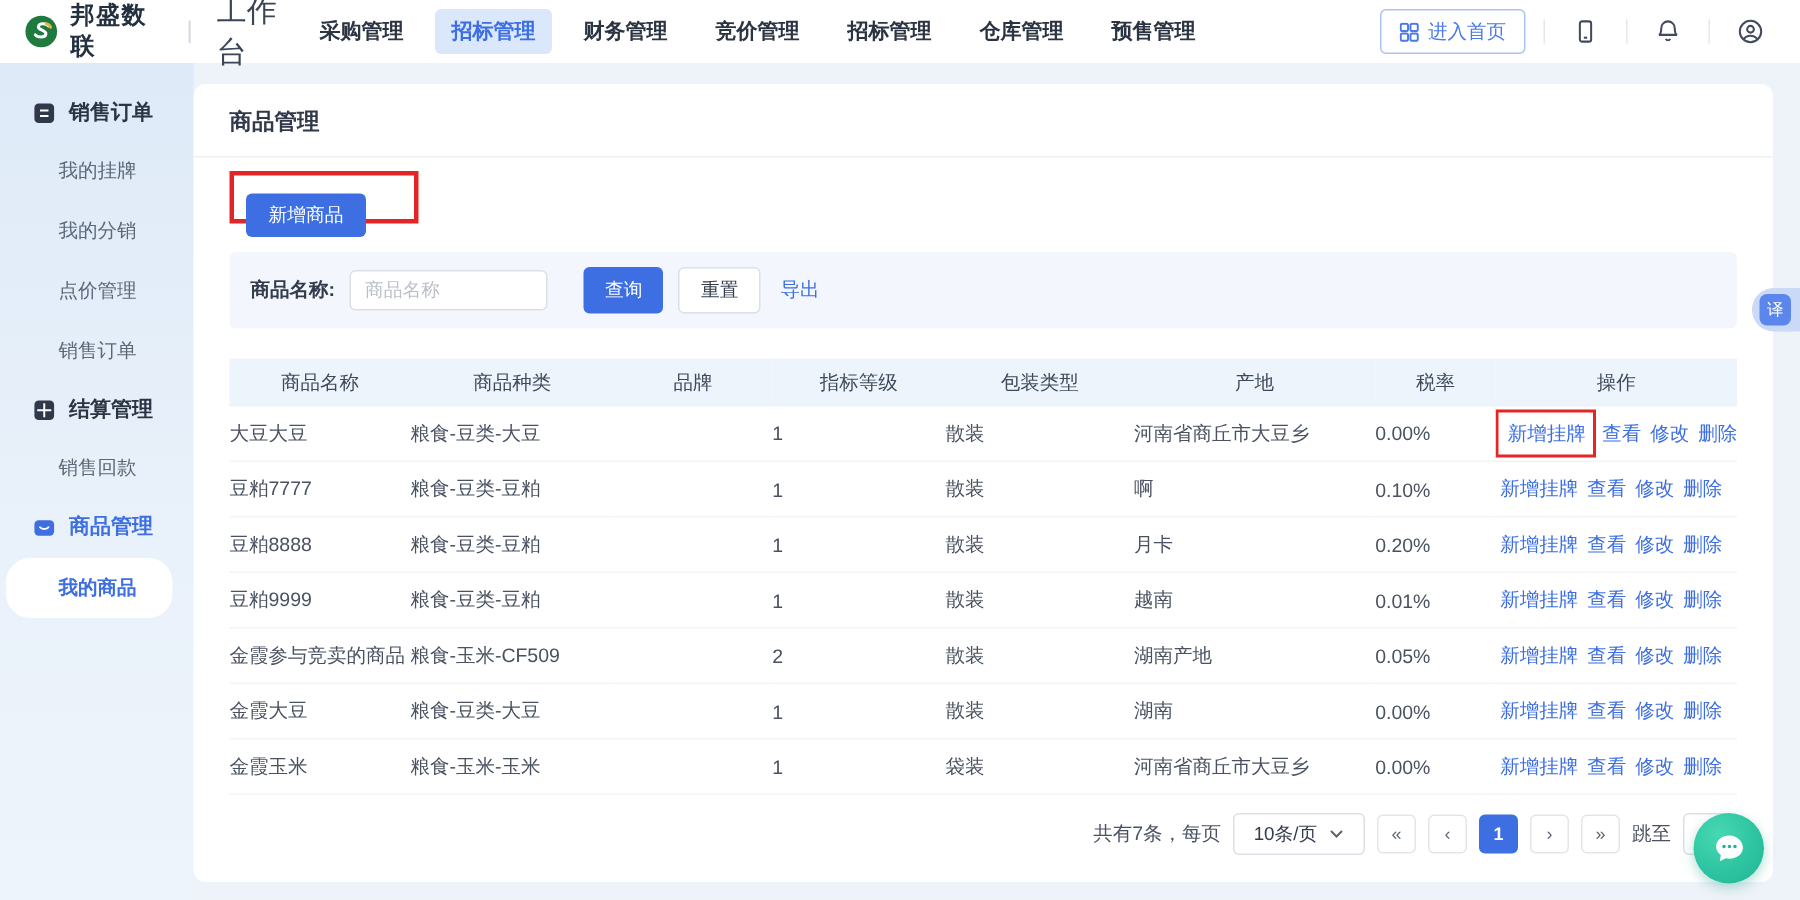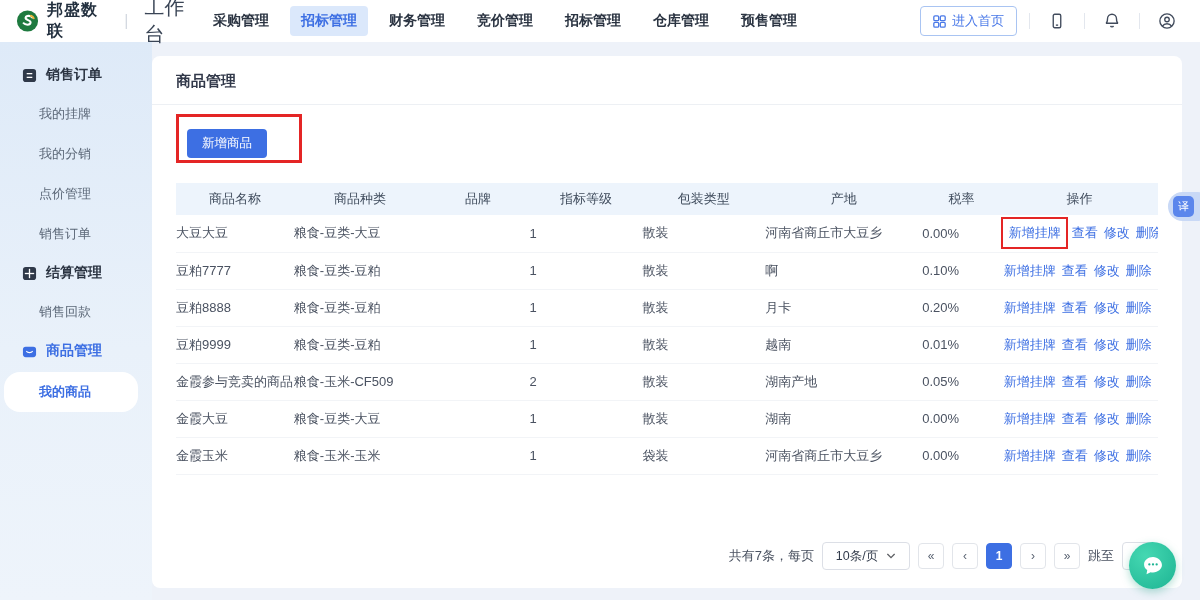--- a/index.html
+++ b/index.html
@@ -17,21 +17,21 @@
   .nav { display:flex; align-items:center; gap:10px; }
   .nav-item { font-size:14px; font-weight:600; color:#2b3442; padding:6px 11px; border-radius:4px; cursor:pointer; white-space:nowrap; }
   .nav-item.active { background:#dbe8fb; color:#3d6fe3; }
   .topbar-right { margin-left:auto; display:flex; align-items:center; }
   .home-btn { display:flex; align-items:center; gap:6px; border:1px solid #a9c4f2; color:#4a79e8; font-size:13px; padding:5px 12px; border-radius:4px; background:#fff; cursor:pointer; }
   .tb-divider { width:1px; height:16px; background:#e3e7ee; margin:0 12px; }
   .tb-icon { width:18px; height:18px; color:#414b5c; cursor:pointer; margin:0 6px; }
 
   
   .layout { display:flex; height:558px; }
-  .sidebar { width:152px; background:linear-gradient(180deg,#deeaf8 0%,#e9f1fa 55%,#eef4fb 100%); padding-top:14px; flex:none; }
+  .sidebar { width:129px; background:linear-gradient(180deg,#deeaf8 0%,#e9f1fa 55%,#eef4fb 100%); padding-top:14px; flex:none; }
   .sb-group { display:flex; align-items:center; gap:9px; padding:10px 0 10px 22px; font-size:14px; font-weight:bold; color:#2b3442; cursor:pointer; }
   .sb-group.blue { color:#3d6fe3; }
   .sb-icon { width:15px; height:15px; flex:none; }
   .sb-item { padding:11px 0 11px 39px; font-size:13px; color:#5c6878; cursor:pointer; }
   .sb-item.active { background:#fff; color:#3d6fe3; font-weight:bold; border-radius:16px; margin:2px 14px 2px 4px; padding-left:35px; }
 
   
   .main { flex:1; padding:14px 18px 12px 0; }
   .card { background:#fff; border-radius:8px; height:100%; padding:14px 24px 10px; display:flex; flex-direction:column; }
   .card-header { margin:0 -24px; padding:2px 24px 13px; border-bottom:1px solid #edf0f4; }
@@ -159,20 +159,27 @@
     <div class="main">
       <div class="card">
         <div class="card-header">
           <span class="page-title">商品管理</span>
         </div>
 
         <div class="annot-box-1">
           <button class="add-product-btn">新增商品</button>
         </div>
 
+        <div class="filter-bar">
+          <span class="filter-label">商品名称:</span>
+          <input class="filter-input" placeholder="商品名称" style="">
+          <button class="btn-primary">查询</button>
+          <button class="btn-plain">重置</button>
+          <a class="link-export">导出</a>
+        </div>
 
         <table class="grid">
           <colgroup>
             <col style="width:12%">
               <col style="width:13.5%">
               <col style="width:10.5%">
               <col style="width:11.5%">
             <col style="width:12.5%">
               <col style="width:16%">
               <col style="width:8%">

